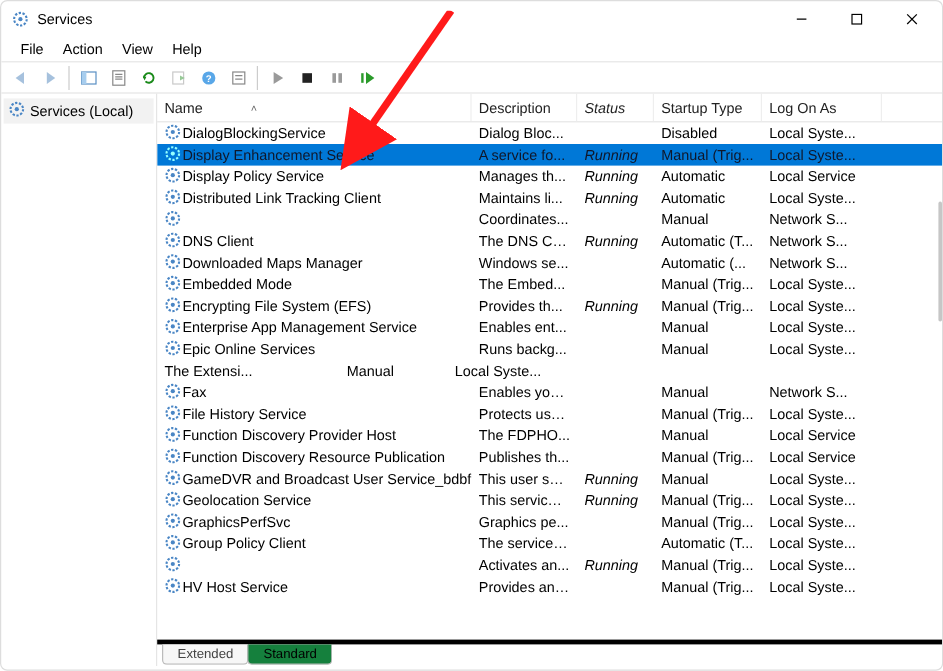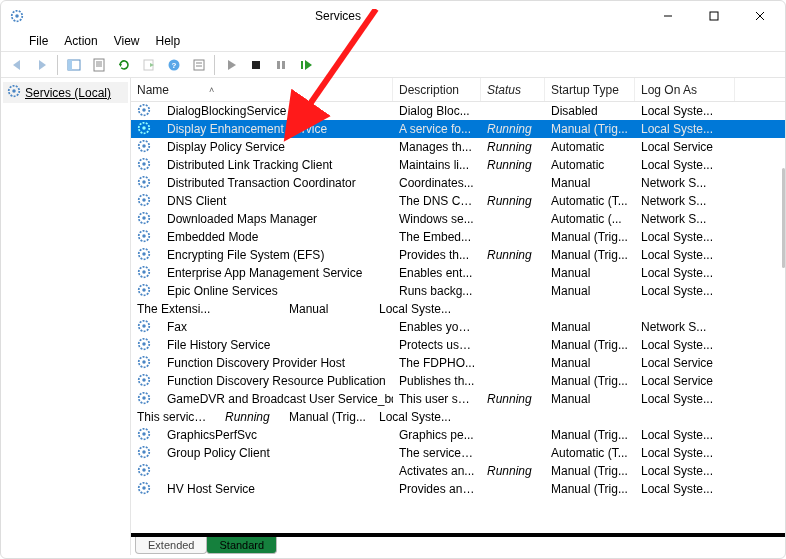--- a/index.html
+++ b/index.html
@@ -14,28 +14,28 @@
     position: relative;
     border: 1px solid #ddd;
     border-radius: 6px;
   }
   .titlebar {
     height: 30px;
     display: flex; align-items: center;
     padding: 0 2px 0 8px;
   }
   .titlebar .app-icon { width: 16px; height: 16px; margin-right: 6px; display:flex; align-items:center; justify-content:center; }
-  .titlebar .title { font-size: 12px; flex: 1; text-align: center; }
+  .titlebar .title { font-size: 12px; flex: 1; }
   .win-controls { display:flex; height:100%; }
   .win-btn { width:46px; height:100%; display:flex; align-items:center; justify-content:center; }
   .win-btn svg { width:10px; height:10px; }
   .menubar {
     height: 20px;
     display:flex; align-items:center;
-    padding: 0 20px;
+    padding: 0 8px;
   }
   .menubar span { padding: 2px 8px; }
   .toolbar {
     height: 27px;
     border-top: 1px solid #e5e5e5;
     border-bottom: 1px solid #e5e5e5;
     display: flex; align-items:center;
     padding: 0 4px;
     gap: 2px;
   }
@@ -48,21 +48,20 @@
   .tbtn.disabled { opacity: 0.45; }
   .tsep { width:1px; height:20px; background:#ccc; margin:0 2px; }
   .body {
     display:flex;
     height: calc(100% - 80px);
   }
   .leftpane {
     width:130px;
     border-right: 1px solid #e5e5e5;
     padding:4px 2px;
-    text-decoration:underline;
   }
   .tree-item {
     display:flex; align-items:center; gap:4px;
     padding:2px 4px;
     background:#f2f2f2;
     border-radius:0;
   }
   .rightpane {
     flex:1;
     display:flex; flex-direction:column;
@@ -85,29 +84,29 @@
     overflow-y:auto;
     flex:1;
     position:relative;
   }
   .row {
     display:flex;
     height:18px;
     align-items:center;
     font-size:12px;
   }
-  .row.selected { background:#0078d7; color:#e5e5e5; }
+  .row.selected { background:#0078d7; color:#0f172a; }
   .row.selected .gear-blue { filter: brightness(2); }
   .cell {
     padding: 0 6px;
     white-space:nowrap;
     overflow:hidden;
     text-overflow:ellipsis;
   }
-  .cell.name { display:flex; align-items:center; gap:16px; padding-left:6px; }
+  .cell.name { display:flex; align-items:center; gap:1px; padding-left:6px; }
   .col-name   { width:262px; }
   .col-desc   { width:88px; }
   .col-status { width:64px;font-style:italic; }
   .col-start  { width:90px; }
   .col-logon  { width:100px; }
   .tabs {
     height:22px;
     border-top:4px solid #000000;
     display:flex;
     align-items:flex-end;
@@ -344,21 +343,20 @@
           <div class="cell col-status">Running</div>
           <div class="cell col-start">Automatic</div>
           <div class="cell col-logon">Local Syste...</div>
         </div>
         <div class="row">
           <div class="cell name col-name">
             <span class="gear-blue"><svg viewBox="0 0 16 16" width="14" height="14">
                 <circle cx="8" cy="8" r="6" fill="none" stroke="#4a86c5" stroke-width="2" stroke-dasharray="2.2,1.5"></circle>
                 <circle cx="8" cy="8" r="2" fill="#4a86c5"></circle>
               </svg></span>
-            <span>Distributed Transaction Coordinator</span>
           </div>
           <div class="cell col-desc">Coordinates...</div>
           <div class="cell col-status"></div>
           <div class="cell col-start">Manual</div>
           <div class="cell col-logon">Network S...</div>
         </div>
         <div class="row">
           <div class="cell name col-name">
             <span class="gear-blue"><svg viewBox="0 0 16 16" width="14" height="14">
                 <circle cx="8" cy="8" r="6" fill="none" stroke="#4a86c5" stroke-width="2" stroke-dasharray="2.2,1.5"></circle>
@@ -501,20 +499,27 @@
                 <circle cx="8" cy="8" r="2" fill="#4a86c5"></circle>
               </svg></span>
             <span>GameDVR and Broadcast User Service_bdbf9</span>
           </div>
           <div class="cell col-desc">This user ser...</div>
           <div class="cell col-status">Running</div>
           <div class="cell col-start">Manual</div>
           <div class="cell col-logon">Local Syste...</div>
         </div>
         <div class="row">
+          <div class="cell name col-name">
+            <span class="gear-blue"><svg viewBox="0 0 16 16" width="14" height="14">
+                <circle cx="8" cy="8" r="6" fill="none" stroke="#4a86c5" stroke-width="2" stroke-dasharray="2.2,1.5"></circle>
+                <circle cx="8" cy="8" r="2" fill="#4a86c5"></circle>
+              </svg></span>
+            <span>Geolocation Service</span>
+          </div>
           <div class="cell col-desc">This service ...</div>
           <div class="cell col-status">Running</div>
           <div class="cell col-start">Manual (Trig...</div>
           <div class="cell col-logon">Local Syste...</div>
         </div>
         <div class="row">
           <div class="cell name col-name">
             <span class="gear-blue"><svg viewBox="0 0 16 16" width="14" height="14">
                 <circle cx="8" cy="8" r="6" fill="none" stroke="#4a86c5" stroke-width="2" stroke-dasharray="2.2,1.5"></circle>
                 <circle cx="8" cy="8" r="2" fill="#4a86c5"></circle>

